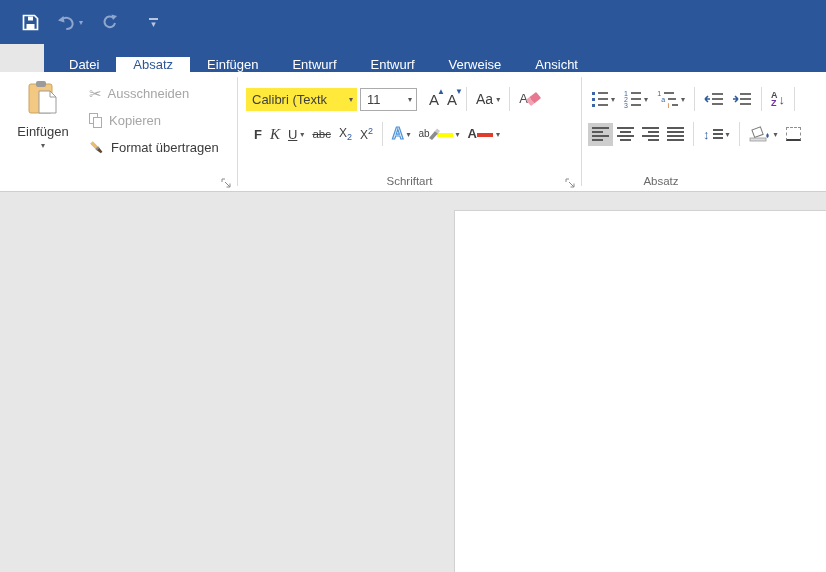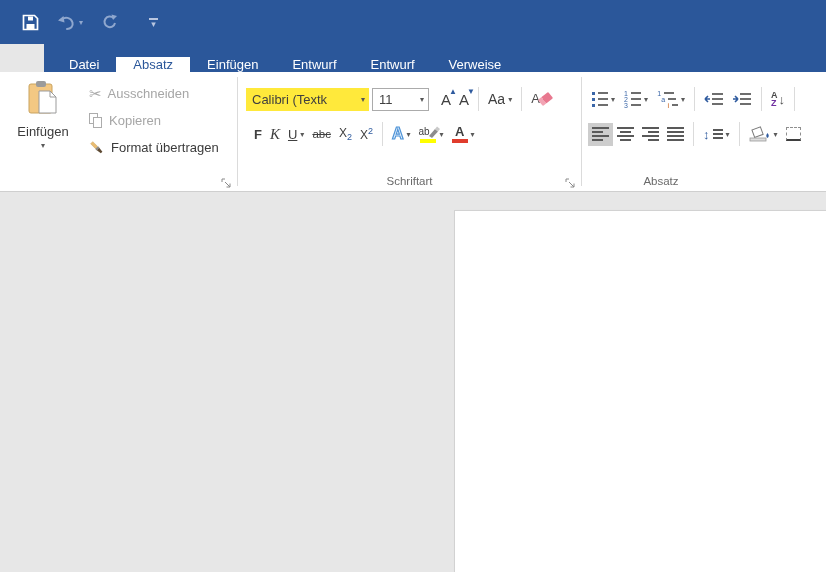--- a/index.html
+++ b/index.html
@@ -49,40 +49,40 @@
   .copy-ic i { position:absolute; width:9px; height:11px; background:#FFF; border:1px solid #ACACAC; }
   .copy-ic i:nth-child(1){ left:0; top:0; }
   .copy-ic i:nth-child(2){ left:4px; top:4px; }
 
   
   .g-font { width:343px; display:flex; flex-direction:column; padding-left:8px; }
   .frow1 { display:flex; align-items:center; margin-top:15px; height:24px; }
   .frow2 { display:flex; align-items:center; margin-top:10px; height:26px; padding-left:4px; }
   .combo { height:23px; display:flex; align-items:center; font-size:13px; color:#3F3F3F; }
   .combo .car { font-size:8px; color:#555; margin-left:auto; padding:0 4px; }
-  .combo-font { width:123px; background:#FFE93B; padding-left:6px; }
+  .combo-font { width:111px; background:#FFE93B; padding-left:6px; }
   .combo-size { width:57px; background:#FFF; border:1px solid #ABABAB; padding-left:6px; margin-left:3px; }
   .rbtn { display:flex; align-items:center; justify-content:center; padding:0 4px;
     height:24px; cursor:default; }
   .growA, .shrinkA { font-size:15px; color:#3F3F3F; position:relative; }
   .growA .tri, .shrinkA .tri { position:absolute; top:-4px; right:-6px; font-size:8px; color:#2E5A9E; }
   .bold-b { font-size:13px; font-weight:bold; color:#3F3F3F; }
   .ital-k { font-family:"Liberation Serif", serif; font-style:italic; font-size:15px; color:#3F3F3F; }
   .und-u { font-size:13px; color:#3F3F3F; text-decoration:underline; }
   .strike { font-size:11.5px; color:#3F3F3F; text-decoration:line-through; }
   .xsub, .xsup { font-size:12px; color:#3F3F3F; }
   .xsub sub, .xsup sup { color:#2E5A9E; font-size:9px; }
   .aa-case { font-size:14px; color:#3F3F3F; }
   .eraser-ic { position:relative; width:22px; height:18px; }
   .eraser-ic .a { position:absolute; left:0; top:1px; font-size:13px; color:#4A4A4A; }
   .eraser-ic .er { position:absolute; right:1px; top:5px; width:13px; height:8px;
     background:linear-gradient(90deg,#F2A4B4 0 35%, #E8788F 35%); transform:rotate(-38deg);
     border-radius:1px; }
   .fx-a { font-size:16px; font-weight:bold; color:#EAF3FC; -webkit-text-stroke:1.2px #4F94D8; }
-  .stackic { display:flex; flex-direction:column; align-items:center; }
+  .stackic { display:flex; align-items:center; }
   .stackic .bar { width:16px; height:4px; margin-top:1px; }
   .hl-top { position:relative; height:12px; width:18px; }
   .hl-top .ab { position:absolute; left:0; top:0; font-size:10px; color:#3F3F3F; }
   .fc-a { font-size:13px; font-weight:bold; color:#3F3F3F; line-height:12px; }
 
   
   .g-par { flex:1; display:flex; flex-direction:column; padding-left:6px; }
   .prow1 { display:flex; align-items:center; margin-top:15px; height:24px; }
   .prow2 { display:flex; align-items:center; margin-top:10px; height:26px; }
   .listic { display:flex; flex-direction:column; gap:3px; }
@@ -149,20 +149,21 @@
   </div>
 </div>
 
 <div class="tabstrip">
   <div class="tab">Datei</div>
   <div class="tab active">Absatz</div>
   <div class="tab">Einfügen</div>
   <div class="tab">Entwurf</div>
   <div class="tab">Entwurf</div>
   <div class="tab">Verweise</div>
+  <div class="tab">Ansicht</div>
 </div>
 
 <div class="ribbon">
 
   <div class="group g-clip">
     <div class="paste-btn">
       <svg width="34" height="37" viewBox="0 0 34 37">
         <rect x="3" y="4" width="23" height="29" rx="2" fill="#F3C883" stroke="#C9A35E"></rect>
         <rect x="10" y="1" width="10" height="6" rx="2" fill="#9B9B9B"></rect>
         <path d="M13 11 h11 l6 6 v16 h-17 z" fill="#FFFFFF" stroke="#9B9B9B"></path>

